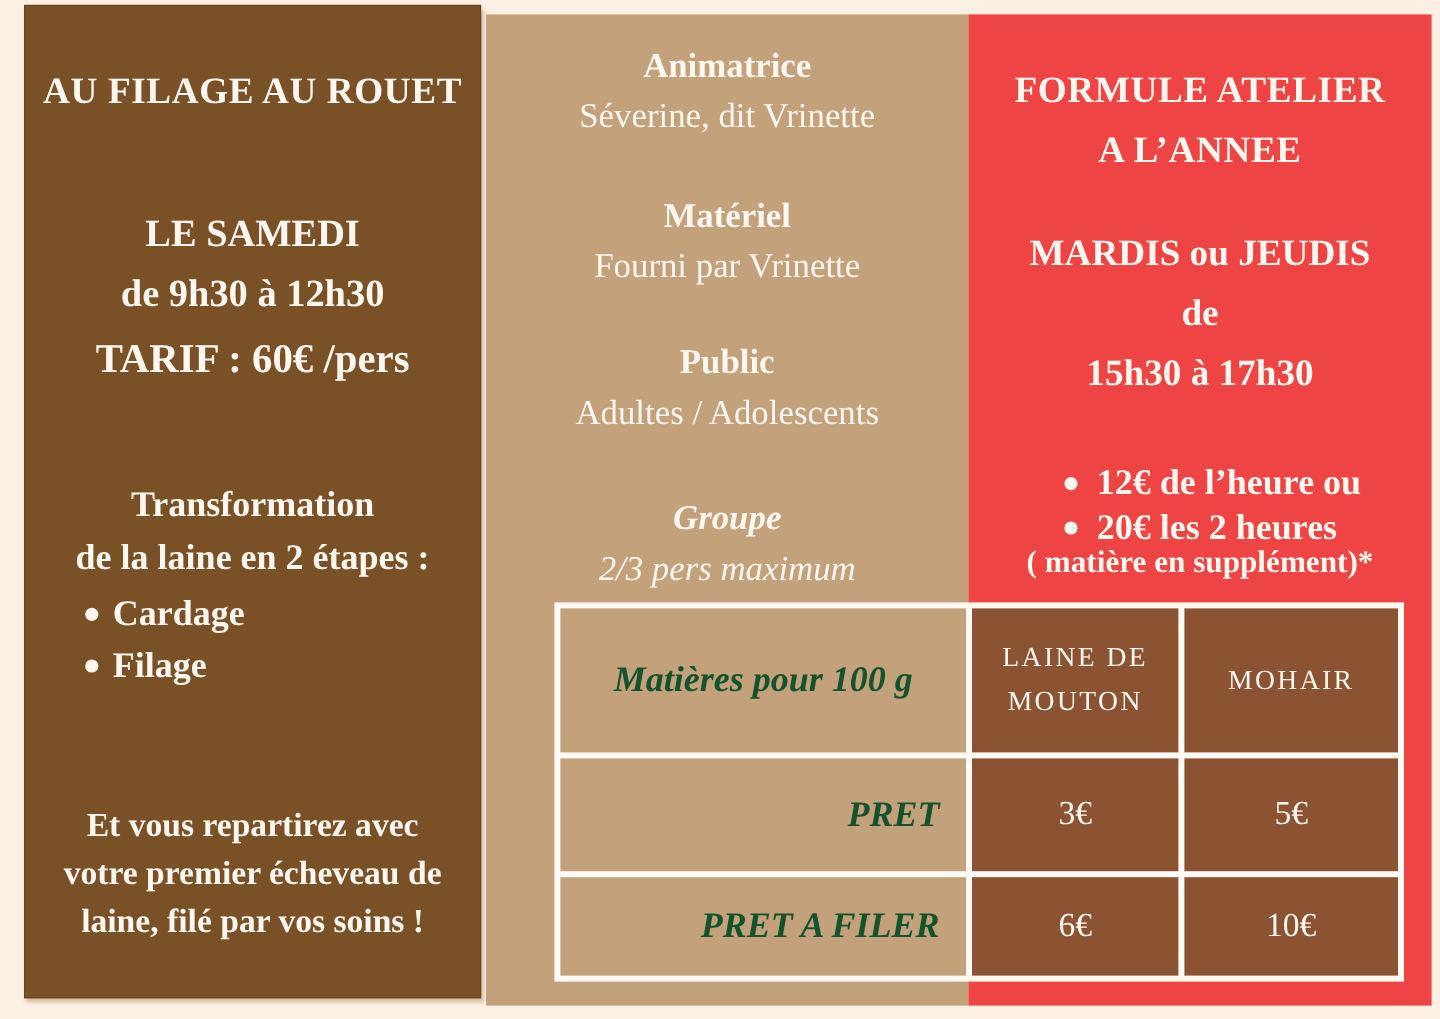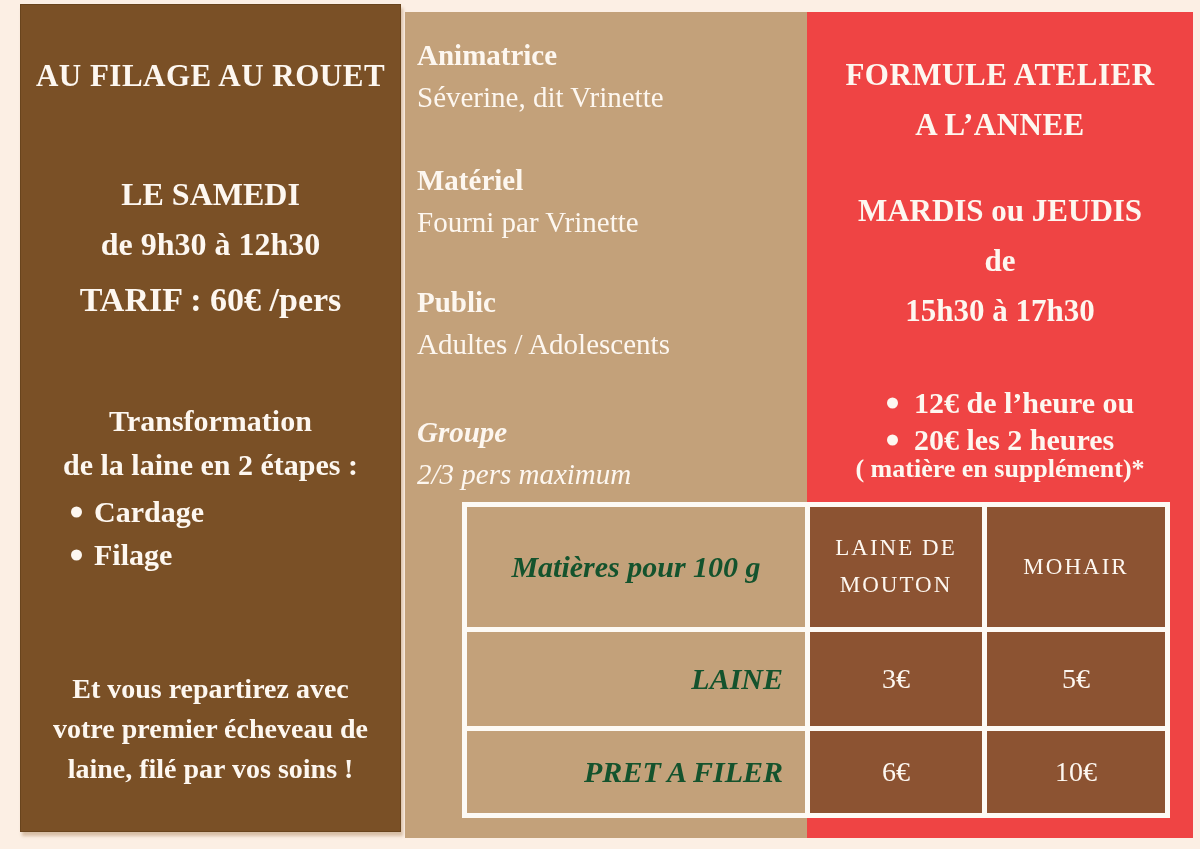--- a/index.html
+++ b/index.html
@@ -45,21 +45,21 @@
   .steps li { position: relative; }
   .steps li::before {
     content: ""; position: absolute; border-radius: 50%;
     background: #fdf7f0; top: 50%; transform: translateY(-50%);
   }
   .lp-steps { left: 73px; top: 485px; right: 10px; font-size: 30px; }
   .lp-steps li { height: 43px; line-height: 43px; }
   .lp-steps li::before { width: 11px; height: 11px; left: -23px; }
   .lp-outro { top: 664px; font-size: 28px; line-height: 40px; }
   
-  .info-section { position: absolute; left: 12px; right: 0; text-align: left; }
+  .info-section { position: absolute; left: 0; right: 0; text-align: center; }
   .info-label { font-size: 29px; font-weight: 700; line-height: 42px; }
   .info-value { font-size: 29px; font-weight: 400; line-height: 42px; }
   .is-1 { top: 22px; } .is-2 { top: 147px; } .is-3 { top: 269px; } .is-4 { top: 399px; font-style: italic; }
   
   .rp-title { top: 38px;  font-size: 31px; line-height: 50px; letter-spacing: 0.5px; }
   .rp-sched { top: 174px; font-size: 31px; line-height: 50px; }
   .rp-options { left: 71px; top: 372px; right: 6px; font-size: 30px; margin-left: 36px; }
   .rp-options li { height: 37px; line-height: 37px; }
   .rp-options li::before { width: 11px; height: 11px; left: -27px; }
   .rp-note { top: 441px; font-size: 26px; line-height: 32px; }
@@ -147,21 +147,21 @@
       <li>20€ les 2 heures</li>
     </ul>
     <div class="block rp-note">( matière en supplément)*</div>
   </section>
 
   <div class="price-table">
     <div class="pt-cell pt-tan">Matières pour  100 g</div>
     <div class="pt-cell pt-dark pt-colhead">LAINE DE MOUTON</div>
     <div class="pt-cell pt-dark pt-colhead">MOHAIR</div>
 
-    <div class="pt-cell pt-tan pt-rowlabel">LAINE</div>
+    <div class="pt-cell pt-tan pt-rowlabel">PRET</div>
     <div class="pt-cell pt-dark pt-value">3€</div>
     <div class="pt-cell pt-dark pt-value">5€</div>
 
     <div class="pt-cell pt-tan pt-rowlabel">PRET A FILER</div>
     <div class="pt-cell pt-dark pt-value">6€</div>
     <div class="pt-cell pt-dark pt-value">10€</div>
   </div>
 
 </div>
 

